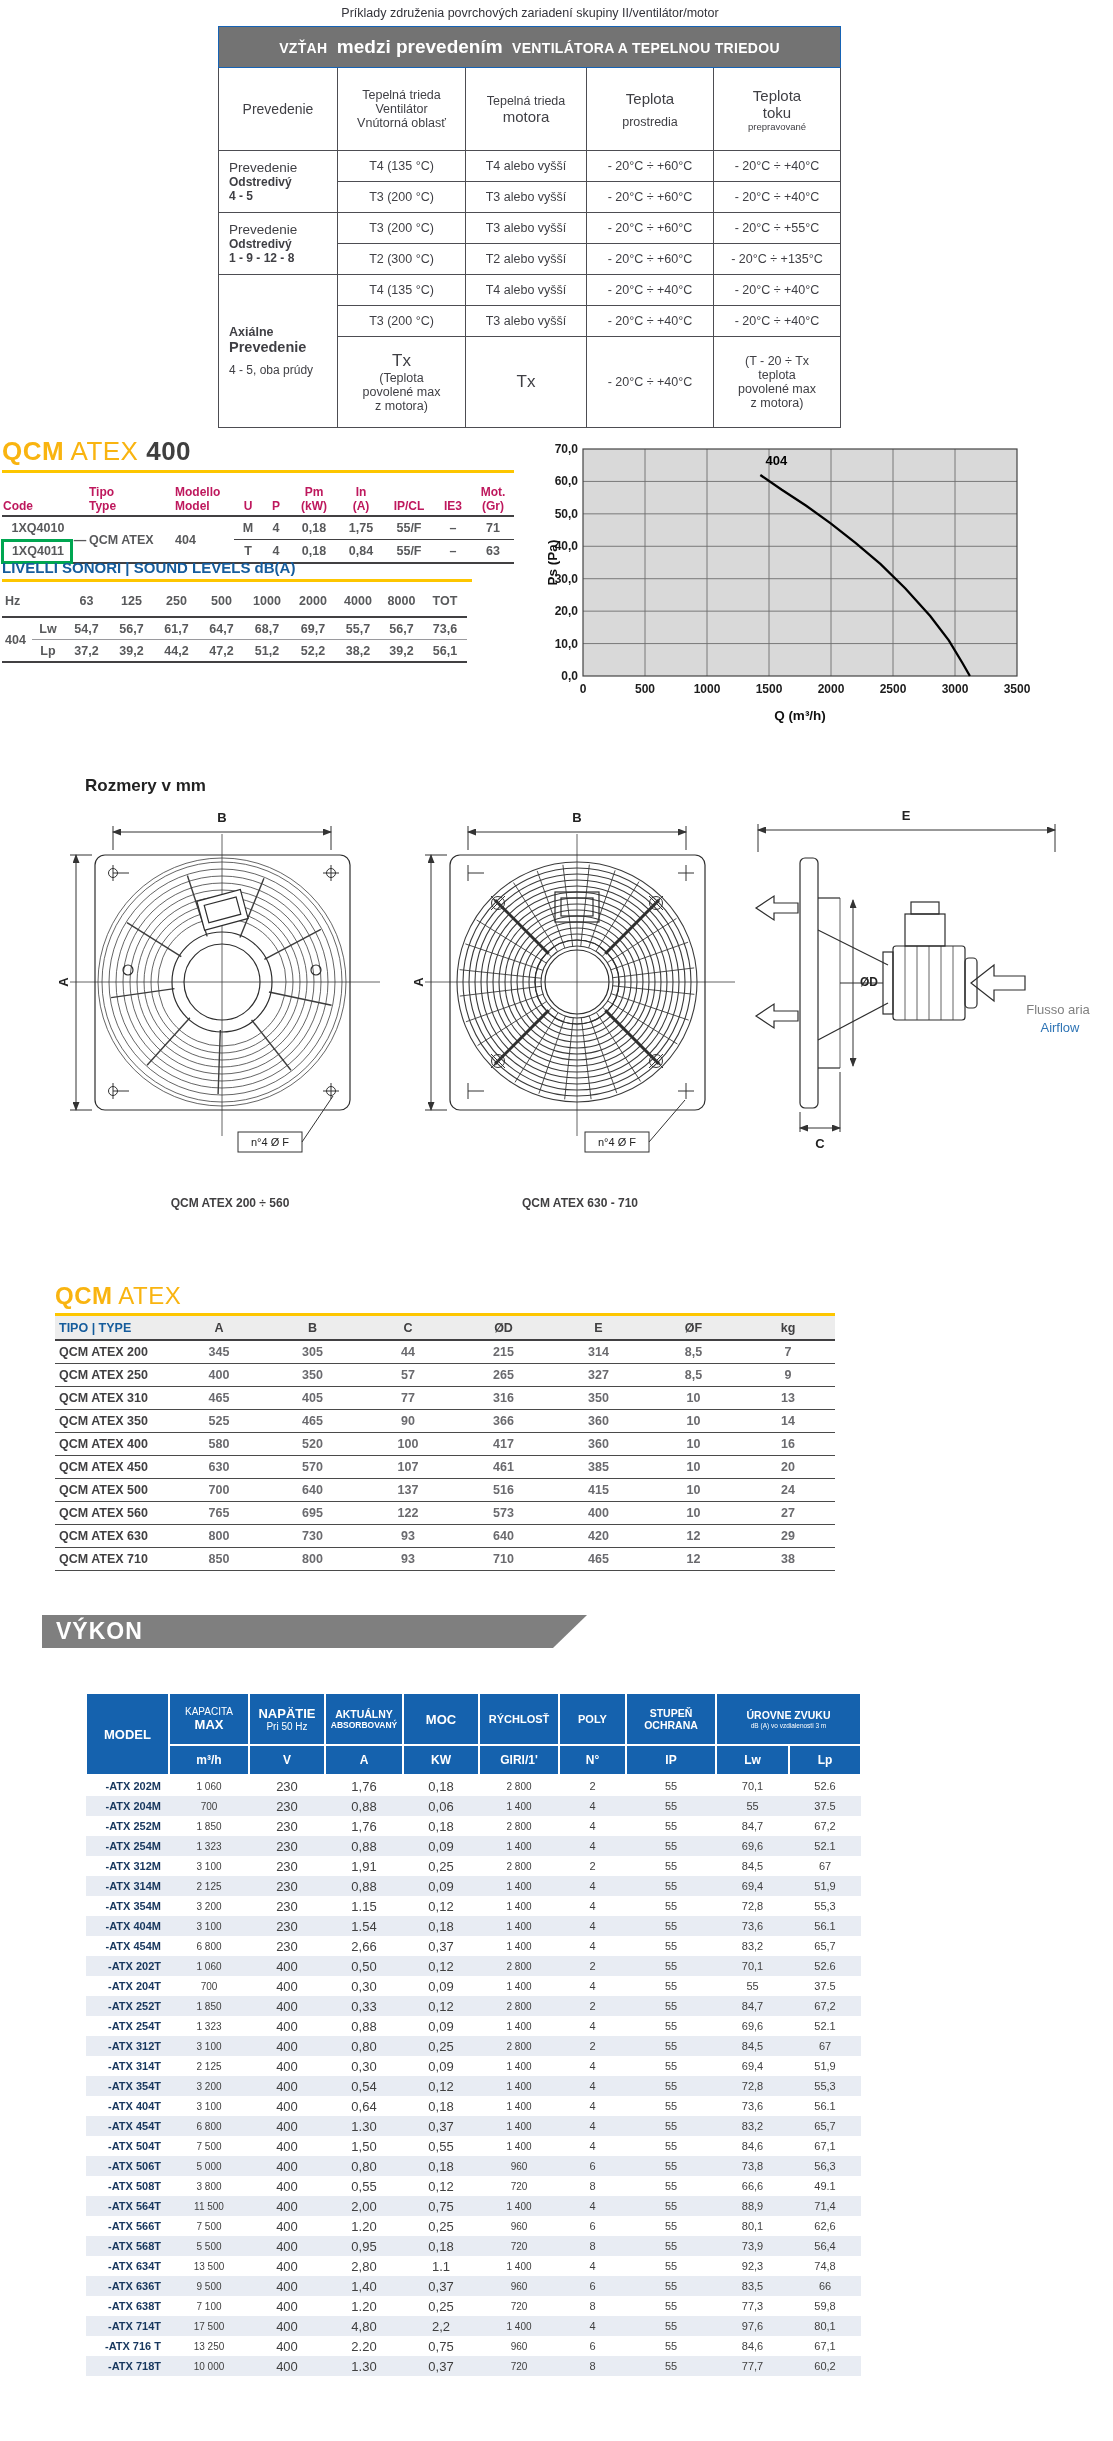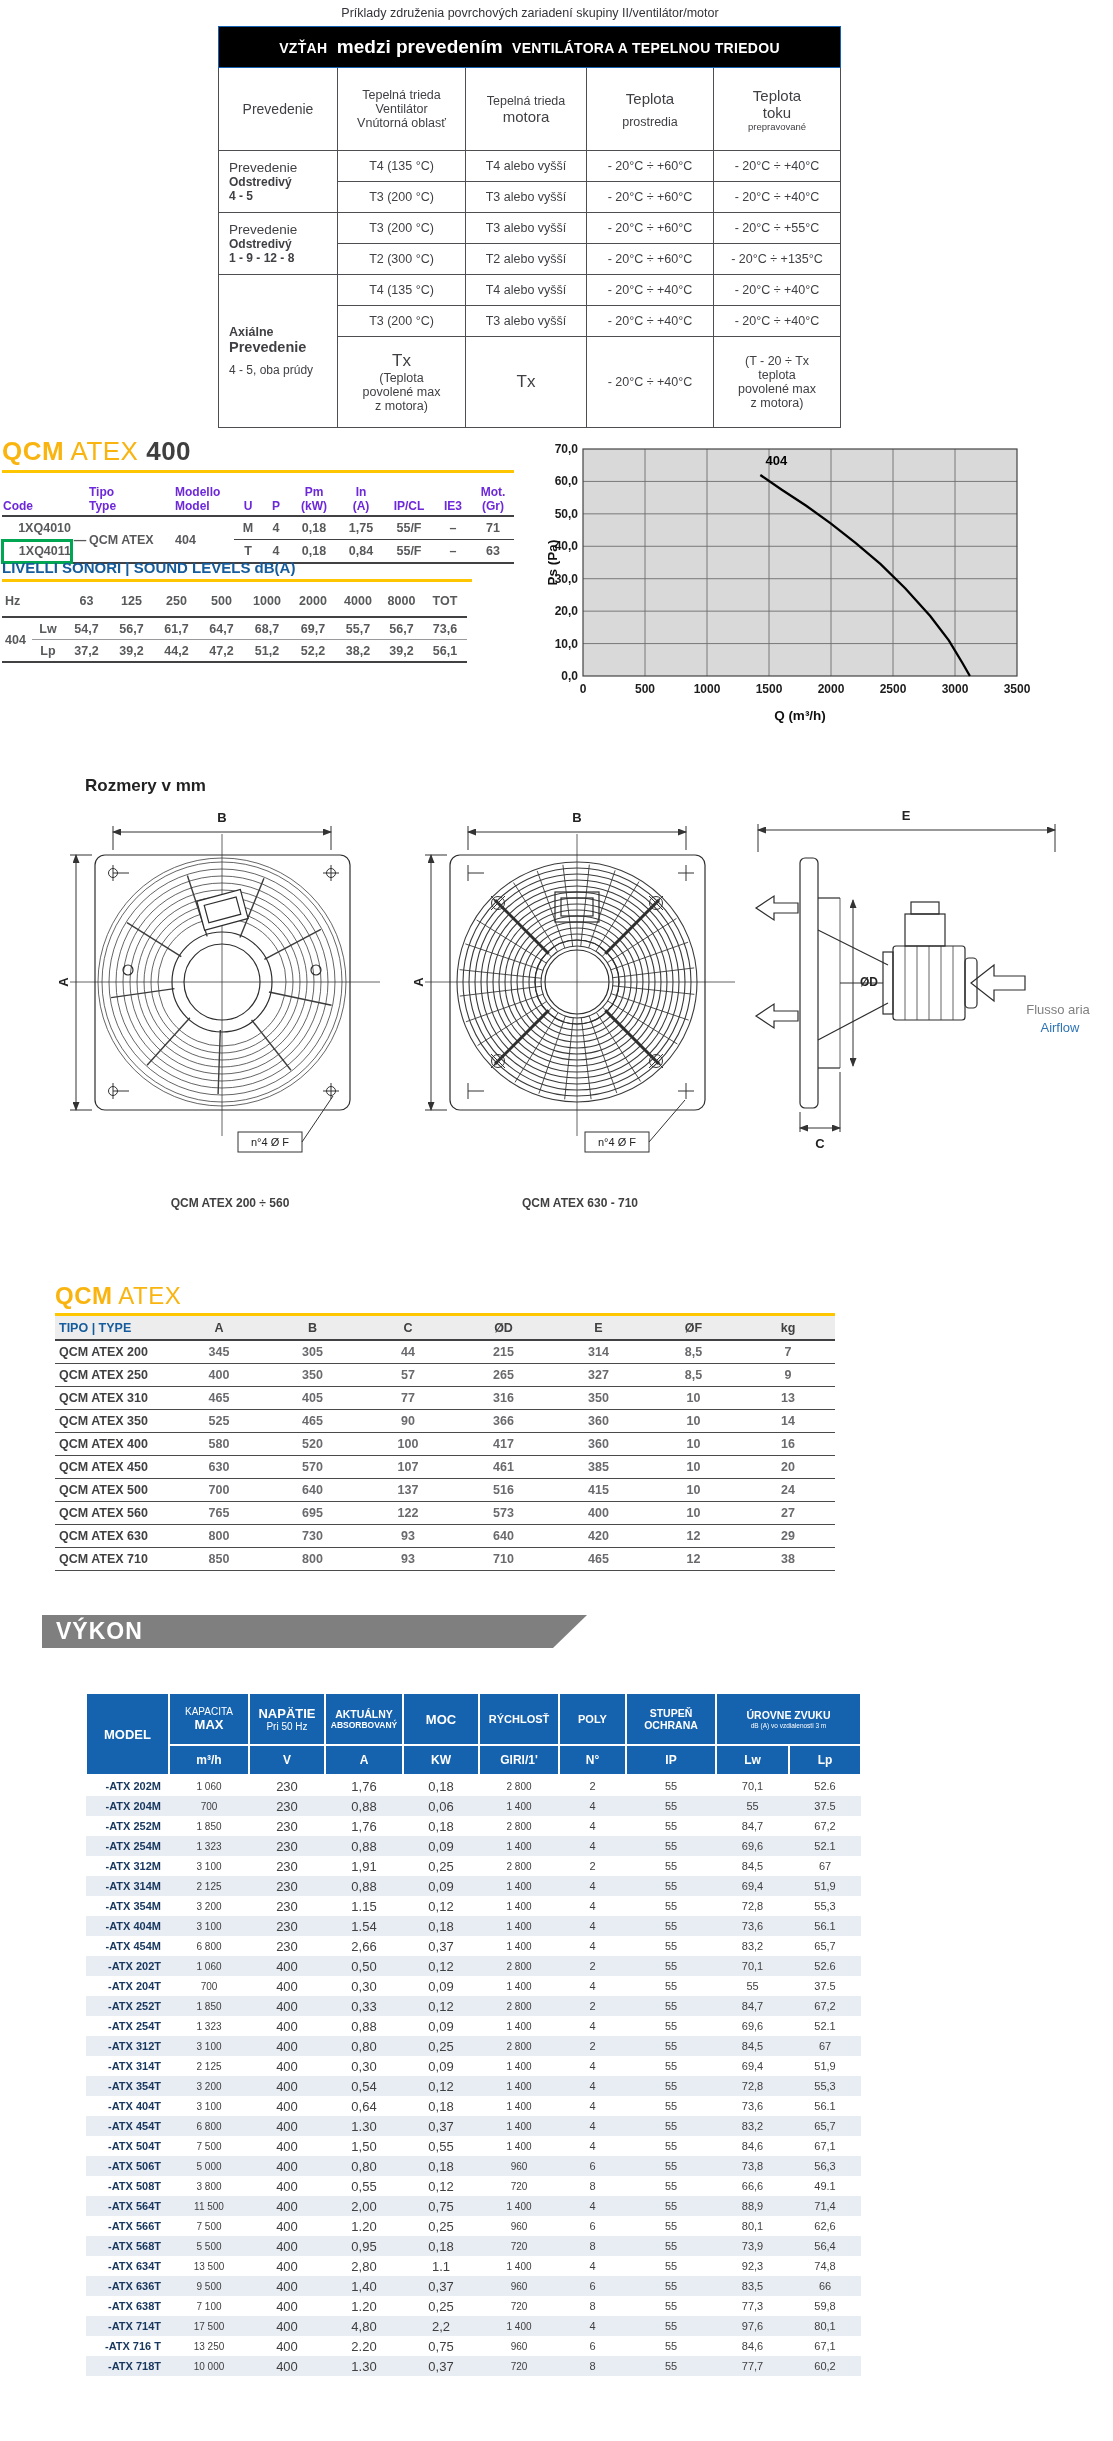--- a/index.html
+++ b/index.html
@@ -6,21 +6,21 @@
   .page{position:relative;width:1113px;height:2441px;background:#fff;overflow:hidden;
         font-family:"Liberation Sans",sans-serif;color:#3f3f44;border-radius:15px;}
   .abs{position:absolute;}
   .pre{white-space:pre-line;}
   
   .top-caption{left:180px;top:6px;width:700px;text-align:center;font-size:12.5px;color:#33333a;}
   
   .rel-wrap{left:218px;top:26px;width:622px;}
   table.rel{border-collapse:collapse;width:622px;table-layout:fixed;font-size:12.5px;color:#3f3f44;}
   .rel th,.rel td{border:1px solid #4d4d52;text-align:center;vertical-align:middle;padding:2px 3px;}
-  .rel tr.rel-title th{background:#000000;border-color:#1663b5;color:#fff;height:36px;}
+  .rel tr.rel-title th{background:#737373;border-color:#1663b5;color:#fff;height:36px;}
   .rel .t-sm{font-size:14px;font-weight:700;letter-spacing:.3px;}
   .rel .t-lg{font-size:19px;font-weight:700;margin:0 6px;}
   .rel tr.rel-head th{height:78px;font-weight:400;}
   .rel .hd-big{font-size:15px;}
   .rel .hd-tiny{font-size:9.5px;}
   .rel tbody td{height:26px;}
   .rel td.grp{text-align:left;padding-left:10px;}
   .rel .grp-l1{font-size:13.5px;}
   .rel .grp-l2{font-size:12px;font-weight:700;}
   .rel .grp-l3{font-size:12px;font-weight:700;}
@@ -31,26 +31,26 @@
   .rel .txbig{font-size:17px;}
   
   .sec-title{font-size:26px;letter-spacing:.5px;}
   .sec-title .y-b{color:#f9b410;font-weight:800;}
   .sec-title .y-l{color:#f9b410;font-weight:400;}
   .sec-title .dk{color:#3f3f3f;font-weight:800;}
   .yline{height:3px;background:#fdc600;margin-top:3px;}
   
   .sec400{left:2px;top:436px;width:512px;}
   table.code{border-collapse:collapse;width:512px;table-layout:fixed;font-size:12.5px;color:#58595b;font-weight:700;margin-top:4px;}
-  .code th{font-weight:700;color:#6d28d9;text-align:center;vertical-align:bottom;padding:2px 1px;border-bottom:2px solid #414042;height:34px;font-size:12px;}
+  .code th{font-weight:700;color:#be185d;text-align:center;vertical-align:bottom;padding:2px 1px;border-bottom:2px solid #414042;height:34px;font-size:12px;}
   .code th.l,.code td.l{text-align:left;}
   .code td{text-align:center;height:20px;padding:1px;}
   .code tr.rowM td.sep{border-bottom:1.5px solid #414042;}
   .code tr.rowT td{border-bottom:2px solid #414042;}
-  .code td.codecell{text-align:right;padding-left:3px;border-bottom:none;margin-left:20px;}
+  .code td.codecell{text-align:center;padding-left:3px;border-bottom:none;margin-left:20px;}
   .code tr.rowT td.codecell{border-bottom:2px solid #414042;}
   .code td.hl{outline:3px solid #00a651;outline-offset:-2px;}
   .code td.brace{color:#58595b;border-bottom:2px solid #414042;}
   
   .snd-sec{left:2px;top:559px;width:470px;}
   .snd-head{font-size:15px;color:#155c9c;}
   .sh1{font-weight:600;} .sh2{font-weight:800;}
   table.snd{border-collapse:collapse;width:465px;table-layout:fixed;font-size:12.5px;color:#58595b;font-weight:700;margin-top:4px;}
   .snd th,.snd td{text-align:center;padding:2px 0;}
   .snd tr.shead th{height:26px;border-bottom:2px solid #414042;vertical-align:middle;}

